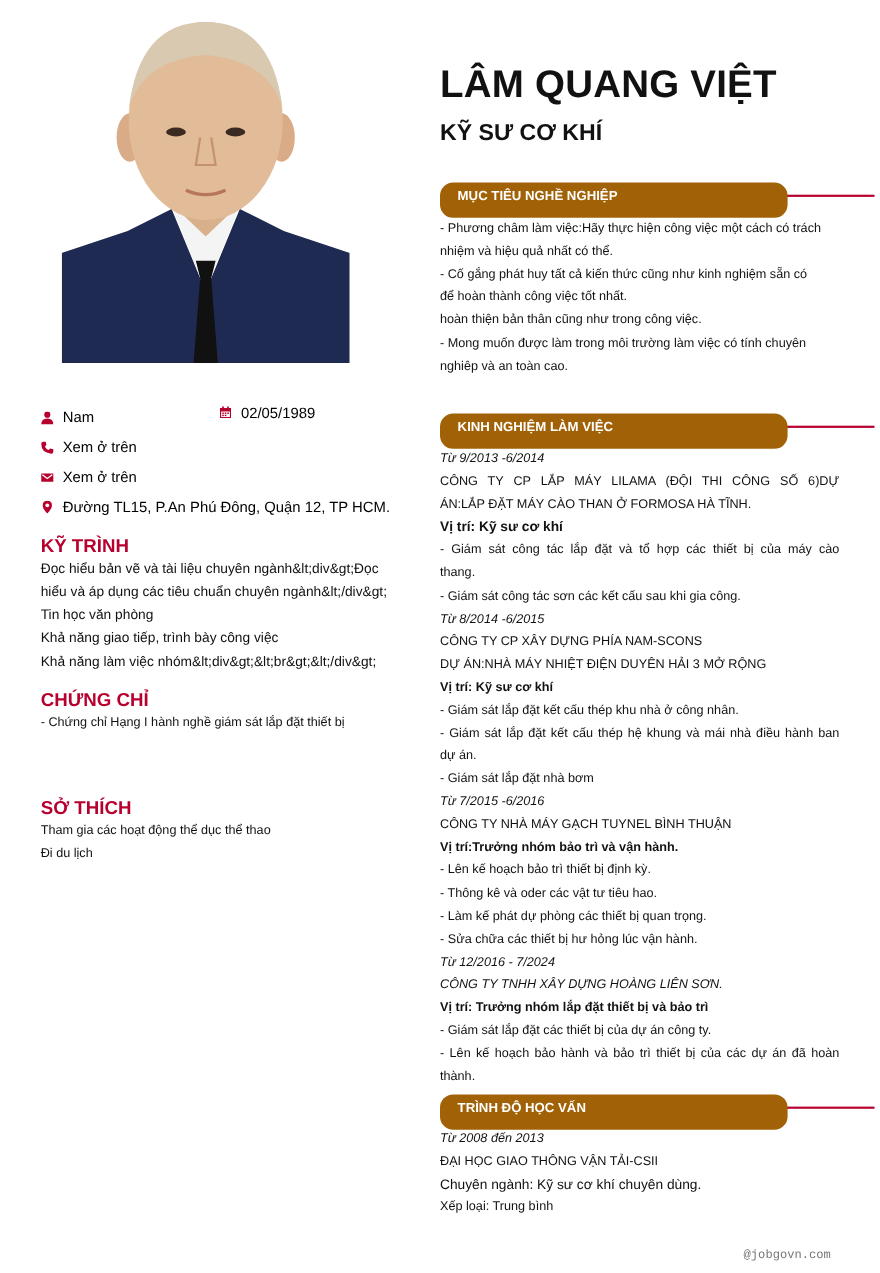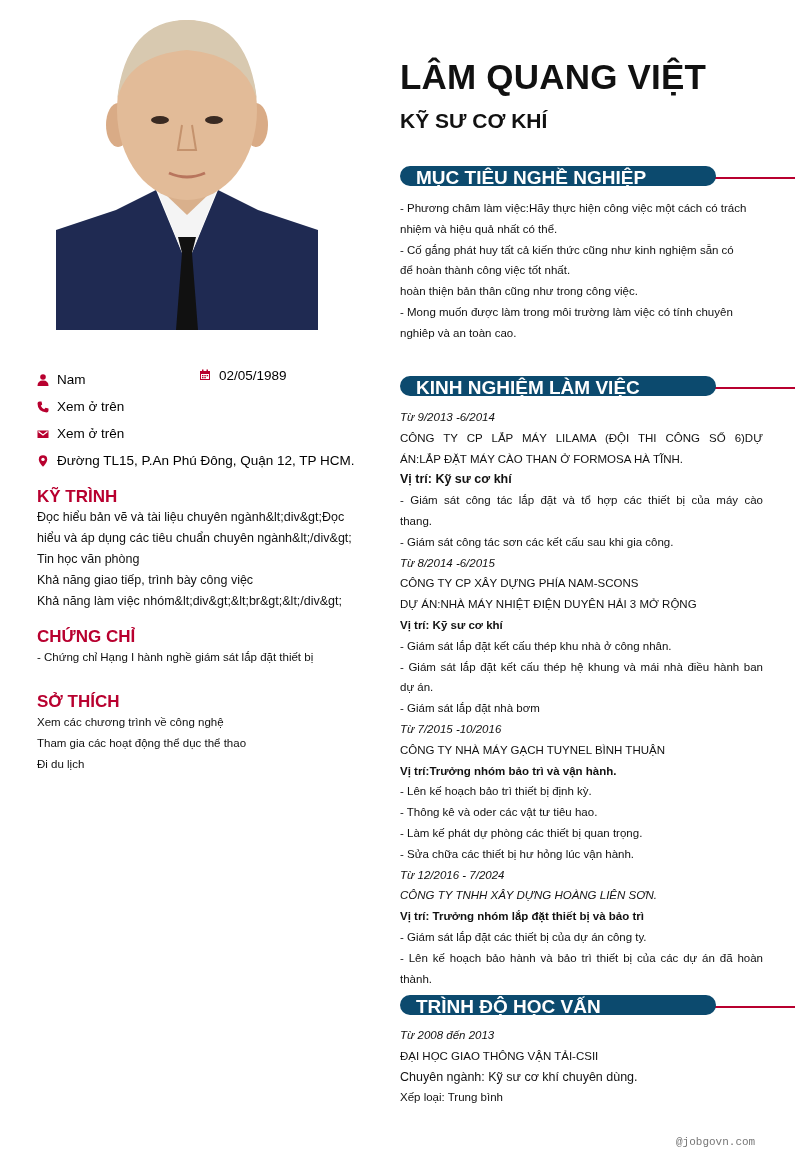--- a/index.html
+++ b/index.html
@@ -24,23 +24,23 @@
     .left-title { color: #B8002F; font-weight: bold; font-size: 17px; line-height: 20px; }
     .skills-list .line { font-size: 12.5px; line-height: 21px; color: #111; }
     .small-list .line { font-size: 11.5px; line-height: 21px; color: #111; }
 
     
     .name { position: absolute; left: 400px; top: 57px; font-size: 35px; font-weight: bold; color: #111; letter-spacing: 0.2px; }
     .job-title { position: absolute; left: 400px; top: 109px; font-size: 21px; font-weight: bold; color: #111; }
 
     .section-header { position: absolute; left: 400px; width: 395px; height: 24px; }
     .section-header .pill {
-      position: absolute; left: 0; top: 0; width: 316px; height: 20px;
-      background: #0c4a6e; border-radius: 12px;
-      color: #fff; font-weight: bold; font-size: 19px; line-height: 24px; padding-left: 16px;
+      position: absolute; left: 0; top: 0; width: 316px; height: 32px;
+      background: #a16207; border-radius: 12px;
+      color: #fff; font-weight: bold; font-size: 12px; line-height: 24px; padding-left: 16px;
     }
     .section-header .rule { position: absolute; left: 310px; right: 0; top: 11px; height: 2px; background: #B8002F; }
 
     .right-block { position: absolute; left: 400px; width: 363px; }
     .para { font-size: 11.5px; line-height: 20.8px; color: #111; text-align: justify; }
     .date { font-size: 11.5px; font-style: italic; line-height: 20.8px; color: #111; }
     .company { font-size: 11.5px; font-weight: normal; line-height: 20.8px; color: #111; text-align: justify; }
     .company.italic { font-weight: normal; font-style: italic; }
     .position { font-size: 12.5px; font-weight: bold; line-height: 20.8px; color: #111; }
     .position.small { font-size: 11.5px; }
@@ -139,23 +139,22 @@
   <div class="line">Tin học văn phòng</div>
   <div class="line">Khả năng giao tiếp, trình bày công việc</div>
   <div class="line">Khả năng làm việc nhóm&amp;lt;div&amp;gt;&amp;lt;br&amp;gt;&amp;lt;/div&amp;gt;</div>
 </div>
 
 <div class="left-section small-list" style="top:627px;">
   <div class="left-title">CHỨNG CHỈ</div>
   <div class="line">- Chứng chỉ Hạng I hành nghề giám sát lắp đặt thiết bị</div>
 </div>
 
-<div class="left-section small-list" style="top:692px;">
+<div class="left-section small-list" style="top:725px;">
   <div class="left-title">SỞ THÍCH</div>
-  <div class="line">Xem các chương trình về công nghệ</div>
   <div class="line">Tham gia các hoạt động thể dục thể thao</div>
   <div class="line">Đi du lịch</div>
 </div>
 
 <div class="name">LÂM QUANG VIỆT</div>
 <div class="job-title">KỸ SƯ CƠ KHÍ</div>
 
 <div class="section-header" style="top:166px;">
   <div class="rule"></div>
   <div class="pill">MỤC TIÊU NGHỀ NGHIỆP</div>
@@ -191,21 +190,21 @@
     <div class="company">CÔNG TY CP XÂY DỰNG PHÍA NAM-SCONS</div>
     <div class="company">DỰ ÁN:NHÀ MÁY NHIỆT ĐIỆN DUYÊN HẢI 3 MỞ RỘNG</div>
     <div class="position small">Vị trí: Kỹ sư cơ khí</div>
     <div class="para">- Giám sát lắp đặt kết cấu thép khu nhà ở công nhân.</div>
     <div class="para" style="text-align-last:justify;">- Giám sát lắp đặt kết cấu thép hệ khung và mái nhà điều hành ban</div>
     <div class="para">dự án.</div>
     <div class="para">- Giám sát lắp đặt nhà bơm</div>
   </div>
 
   <div>
-    <div class="date">Từ 7/2015 -10/2016</div>
+    <div class="date">Từ 7/2015 -6/2016</div>
     <div class="company">CÔNG TY NHÀ MÁY GẠCH TUYNEL BÌNH THUẬN</div>
     <div class="position small">Vị trí:Trưởng nhóm bảo trì và vận hành.</div>
     <div class="para">- Lên kế hoạch bảo trì thiết bị định kỳ.</div>
     <div class="para">- Thông kê và oder các vật tư tiêu hao.</div>
     <div class="para">- Làm kế phát dự phòng các thiết bị quan trọng.</div>
     <div class="para">- Sửa chữa các thiết bị hư hỏng lúc vận hành.</div>
   </div>
 
   <div>
     <div class="date">Từ 12/2016 - 7/2024</div>

